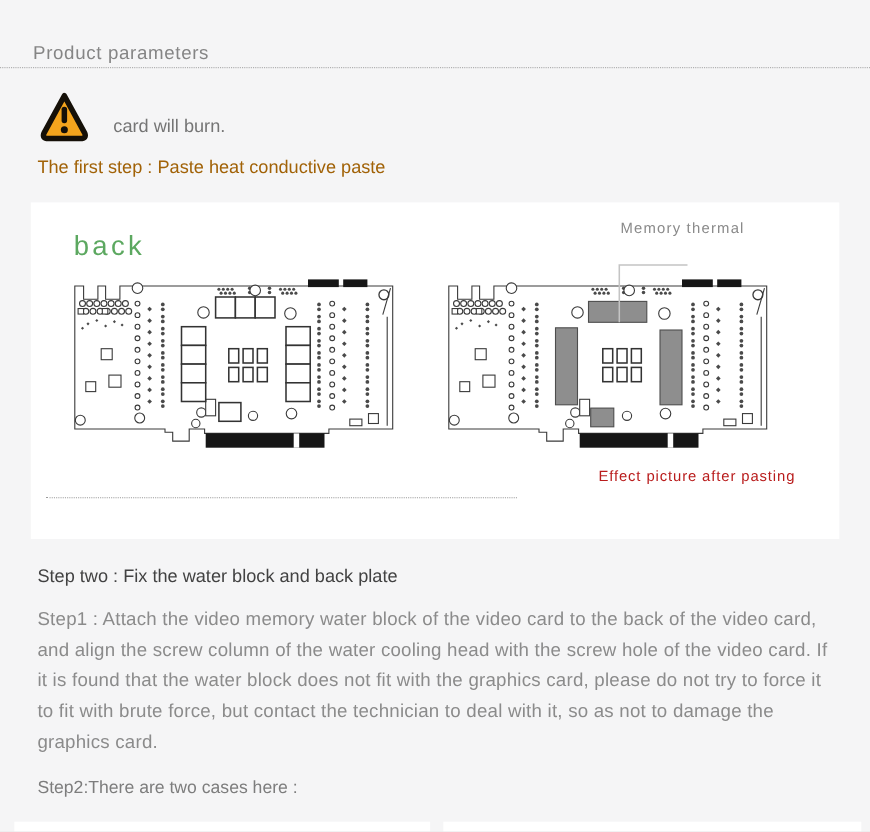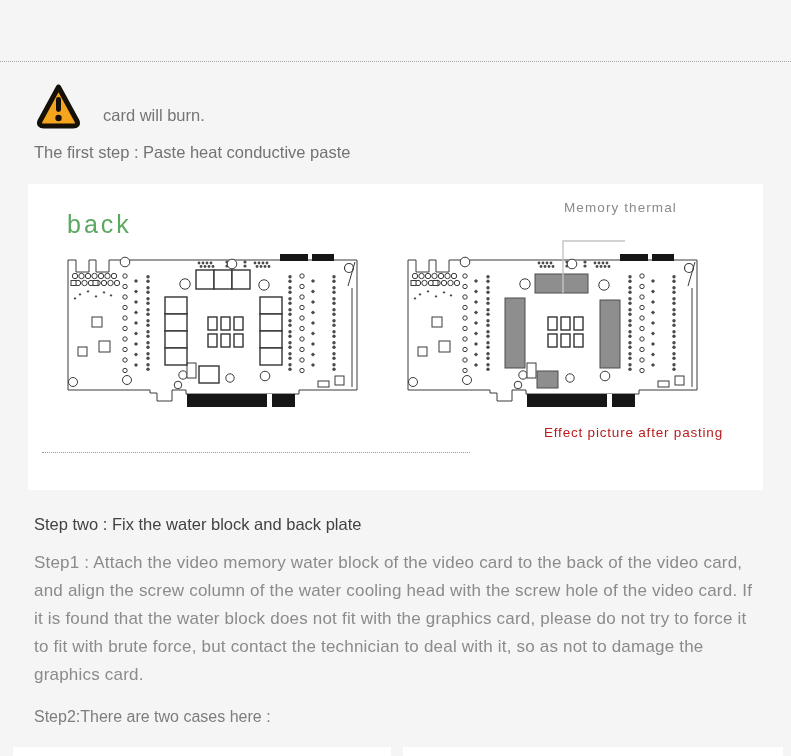--- a/index.html
+++ b/index.html
@@ -10,21 +10,21 @@
     -webkit-font-smoothing:antialiased;
   }
   .abs{position:absolute;}
   
   .page-title{left:30px;top:39px;font-size:17px;color:#858585;letter-spacing:.6px;}
   .head-rule{left:0;top:61px;width:791px;border-top:1px dotted #a8a8a8;height:0;}
   
   .warn-icon{left:36px;top:83px;}
   .warn-text{left:88px;top:81px;font-size:16.5px;color:#757575;line-height:28px;}
   .warn-line2{margin-left:15px;margin-top:20px;}
-  .first-step{left:34px;top:143px;font-size:16.5px;color:#737373;}
+  .first-step{left:34px;top:143px;font-size:16.5px;color:#a16207;}
   
   .panel{left:28px;top:184px;width:735px;height:306px;background:#ffffff;}
   .back-label{left:39px;top:26px;font-size:25px;letter-spacing:3px;color:var(--accent-green,#5CA860);}
   .mem-label{left:536px;top:14px;font-size:13.5px;line-height:19px;letter-spacing:1.1px;color:#8a8a8a;}
   .pcb{position:absolute;width:300px;height:180px;overflow:visible;}
   .pcb-left{left:38px;top:59px;}
   .pcb-right{left:378px;top:59px;}
   .effect-caption{left:516px;top:241px;font-size:13.5px;letter-spacing:.8px;color:#b91c1c;}
   .cut-rule{left:14px;top:268px;width:428px;border-top:1px dotted #9a9a9a;height:0;}
   .cut-row{left:14px;top:276px;font-size:17.5px;color:#555555;letter-spacing:.2px;}
@@ -218,20 +218,21 @@
         <rect class="ln2" x="142" y="74" width="9" height="13"></rect>
         <rect class="ln2" x="155" y="74" width="9" height="13"></rect>
         <rect class="ln2" x="168" y="74" width="9" height="13"></rect>
         <rect class="ln2" x="142" y="91" width="9" height="13"></rect>
         <rect class="ln2" x="155" y="91" width="9" height="13"></rect>
         <rect class="ln2" x="168" y="91" width="9" height="13"></rect>
       </g>
     </defs>
   </svg>
 
+  <div class="abs page-title">Product parameters</div>
   <div class="abs head-rule"></div>
 
   <svg class="abs warn-icon" width="45" height="49" viewBox="0 0 45 49">
     <path d="M22.5,4 L41,38 Q43,43 37,43 L8,43 Q2,43 4,38 Z" fill="var(--warning-orange,#F4A41D)" stroke="#151008" stroke-width="5" stroke-linejoin="round"></path>
     <rect x="20" y="14" width="5" height="15" rx="2.4" fill="#151008"></rect>
     <circle cx="22.5" cy="35" r="3.2" fill="#151008"></circle>
   </svg>
   <div class="abs warn-text">
     <div class="warn-line2">card will burn.</div>
   </div>

